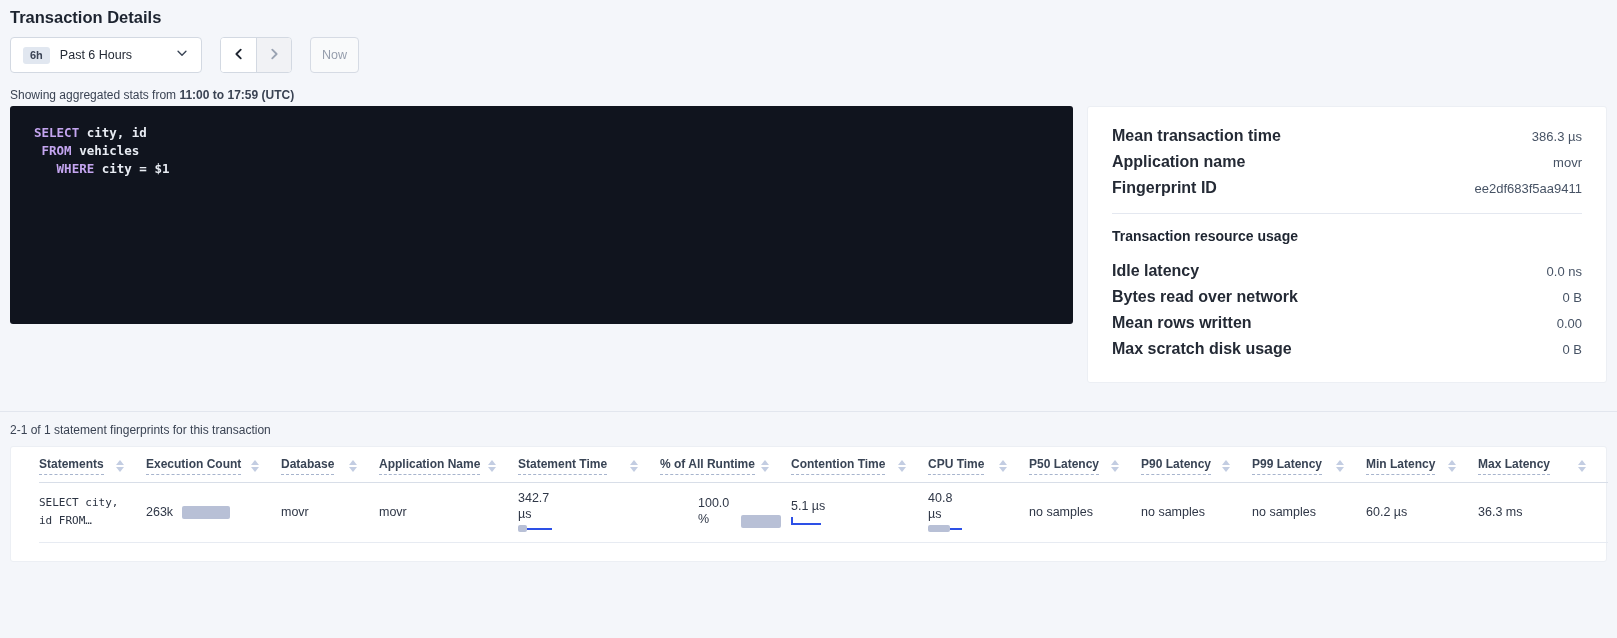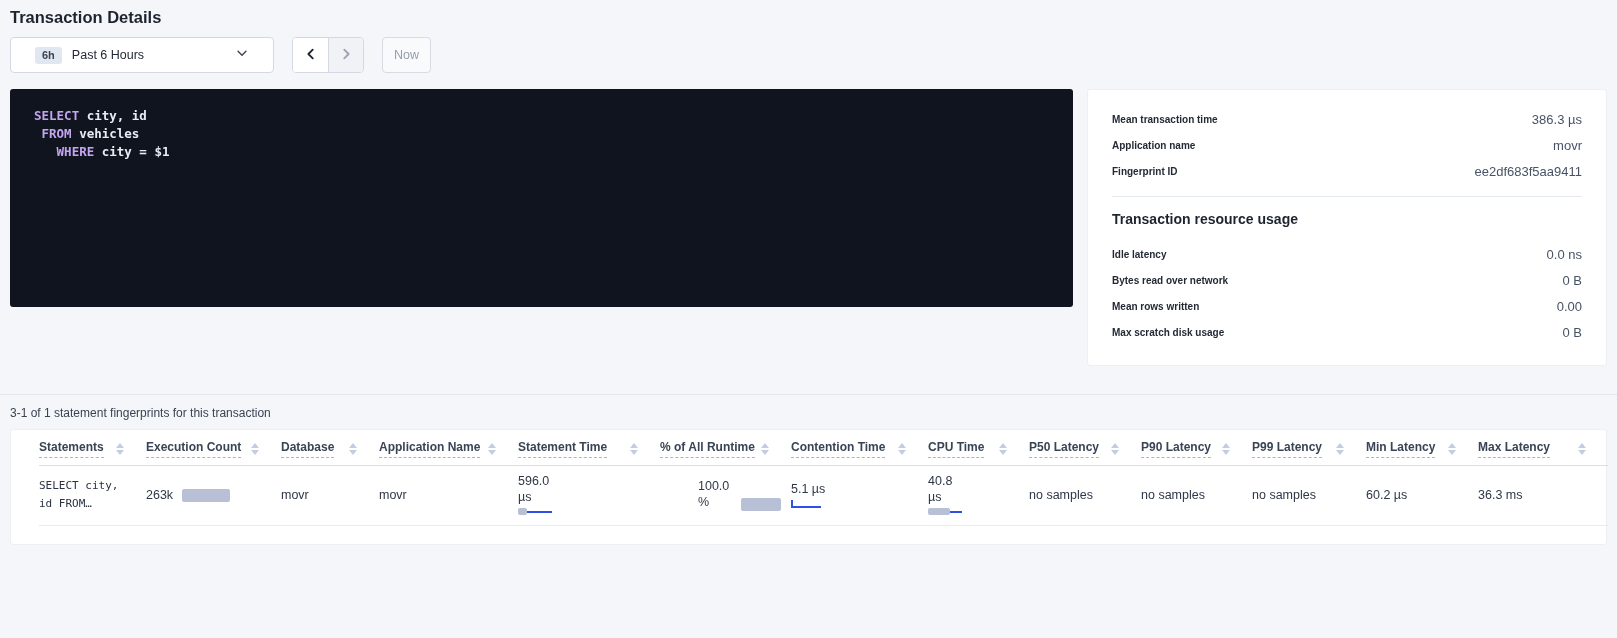--- a/index.html
+++ b/index.html
@@ -18,57 +18,57 @@
     background:#f4f6fa;
     font-family:"Liberation Sans",sans-serif;
     color:var(--ink);
   }
   .page{padding:0 10px;}
 
   
   .page-title{font-size:16.5px;font-weight:700;margin:8px 0 0 0;color:#1d2430;}
   .controls-row{display:flex;align-items:center;margin-top:10px;gap:18px;}
   .time-dropdown{
-    width:264px;height:36px;background:#fff;border:1px solid #d3d9e2;border-radius:4px;
-    display:flex;align-items:center;padding:0 24px;gap:10px;cursor:pointer;
+    width:192px;height:36px;background:#fff;border:1px solid #d3d9e2;border-radius:4px;
+    display:flex;align-items:center;padding:0 12px;gap:10px;cursor:pointer;
   }
   .time-badge{
     background:#e1e7f0;color:#3b4455;font-size:11px;font-weight:700;
     border-radius:3px;padding:3px 7px;line-height:1;
   }
   .time-label{font-size:12.5px;color:#242a35;flex:1;}
   .arrow-group{display:flex;height:36px;border:1px solid #d3d9e2;border-radius:4px;overflow:hidden;background:#fff;}
   .arrow-btn{width:35px;height:100%;display:flex;align-items:center;justify-content:center;border:none;background:#fff;cursor:pointer;padding:0;}
   .arrow-btn.disabled{background:#f1f2f5;cursor:default;}
   .arrow-btn + .arrow-btn{border-left:1px solid #d3d9e2;}
   .now-btn{
     height:36px;min-width:42px;padding:0 11px;border:1px solid #d6dbe4;border-radius:4px;
     background:#f9fafb;color:#969ead;font-size:12.5px;cursor:default;
   }
   .subtitle{font-size:12px;color:#3a4353;margin:15px 0 0 0;}
   .subtitle b{font-weight:700;}
 
   
-  .top-grid{display:flex;align-items:flex-start;gap:14px;margin-top:16px;justify-content:space-between;}
+  .top-grid{display:flex;align-items:flex-start;gap:14px;margin-top:4px;justify-content:space-between;}
   .sql-box{
     flex:1;height:218px;background:var(--sql-bg);border-radius:3px;
     padding:18px 24px;overflow:hidden;
   }
   .sql-box pre{
     margin:0;font-family:"DejaVu Sans Mono",monospace;font-size:12.5px;font-weight:700;
     line-height:1.45;color:#e8ecf3;white-space:pre;
   }
   .kw{color:var(--sql-keyword);}
 
   .stats-card{
     width:520px;background:#fff;border-radius:3px;border:1px solid #eceff4;
     padding:16px 24px 20px 24px;
   }
   .stat-row{display:flex;align-items:center;justify-content:space-between;height:26px;}
-  .stat-label{font-size:10px;font-weight:700;color:#242a35;}
+  .stat-label{font-size:16px;font-weight:700;color:#242a35;}
   .stat-value{font-size:13px;color:var(--ink-soft);}
   .stats-divider{border:none;border-top:1px solid var(--line);margin:12px 0 14px 0;}
   .resource-heading{font-size:14px;font-weight:700;color:#1d2430;margin:0 0 14px 0;}
 
   
   .section-divider{border:none;border-top:1px solid #e2e6ee;margin:28px -10px 0 -10px;}
   .fingerprints-caption{font-size:12px;color:#3a4353;margin:11px 0 9px 0;}
 
   
   .table-card{background:#fff;border-radius:3px;border:1px solid #eceff4;padding:0 0 18px 28px;}
@@ -127,20 +127,21 @@
         <span>
           <svg width="14" height="14" viewBox="0 0 16 16">
               <path d="M6 3 L11 8 L6 13" stroke="#9aa3b2" stroke-width="2.1" fill="none" stroke-linecap="round" stroke-linejoin="round"></path>
             </svg>
         </span>
       </button>
     </div>
     <button class="now-btn">Now</button>
   </div>
 
+  <p class="subtitle"><span>Showing aggregated stats from </span><b>11:00 to 17:59 (UTC)</b></p>
 
   <div class="top-grid">
 
     <div class="sql-box">
       <pre><span class="kw">SELECT</span><span> city, id</span>
 <span> </span><span class="kw">FROM</span><span> vehicles</span>
 <span>   </span><span class="kw">WHERE</span><span> city = $1</span></pre>
     </div>
 
     <div class="stats-card">
@@ -175,21 +176,21 @@
       </div>
       <div class="stat-row">
         <span class="stat-label">Max scratch disk usage</span>
         <span class="stat-value">0 B</span>
       </div>
     </div>
   </div>
 
   <hr class="section-divider">
 
-  <p class="fingerprints-caption">3-1 of 1 statement fingerprints for this transaction</p>
+  <p class="fingerprints-caption">2-1 of 1 statement fingerprints for this transaction</p>
 
   <div class="table-card">
     <table>
       <colgroup>
         <col style="width:107px">
           <col style="width:135px">
           <col style="width:98px">
           <col style="width:139px">
         <col style="width:142px">
           <col style="width:131px">
@@ -334,21 +335,21 @@
             <div class="count-cell">
               <span>263k</span>
               <span class="count-bar"></span>
             </div>
           </td>
           <td><span>movr</span></td>
           <td><span>movr</span></td>
           <td>
             <div>
               <div class="metric-lines">
-                <div>596.0</div>
+                <div>342.7</div>
                 <div>µs</div>
               </div>
               <div class="minibar" style="width:34px">
                 <span class="line" style="width:34px"></span>
                 <span class="blob" style="width:9px"></span>
               </div>
             </div>
           </td>
           <td>
             <div class="runtime-cell">

